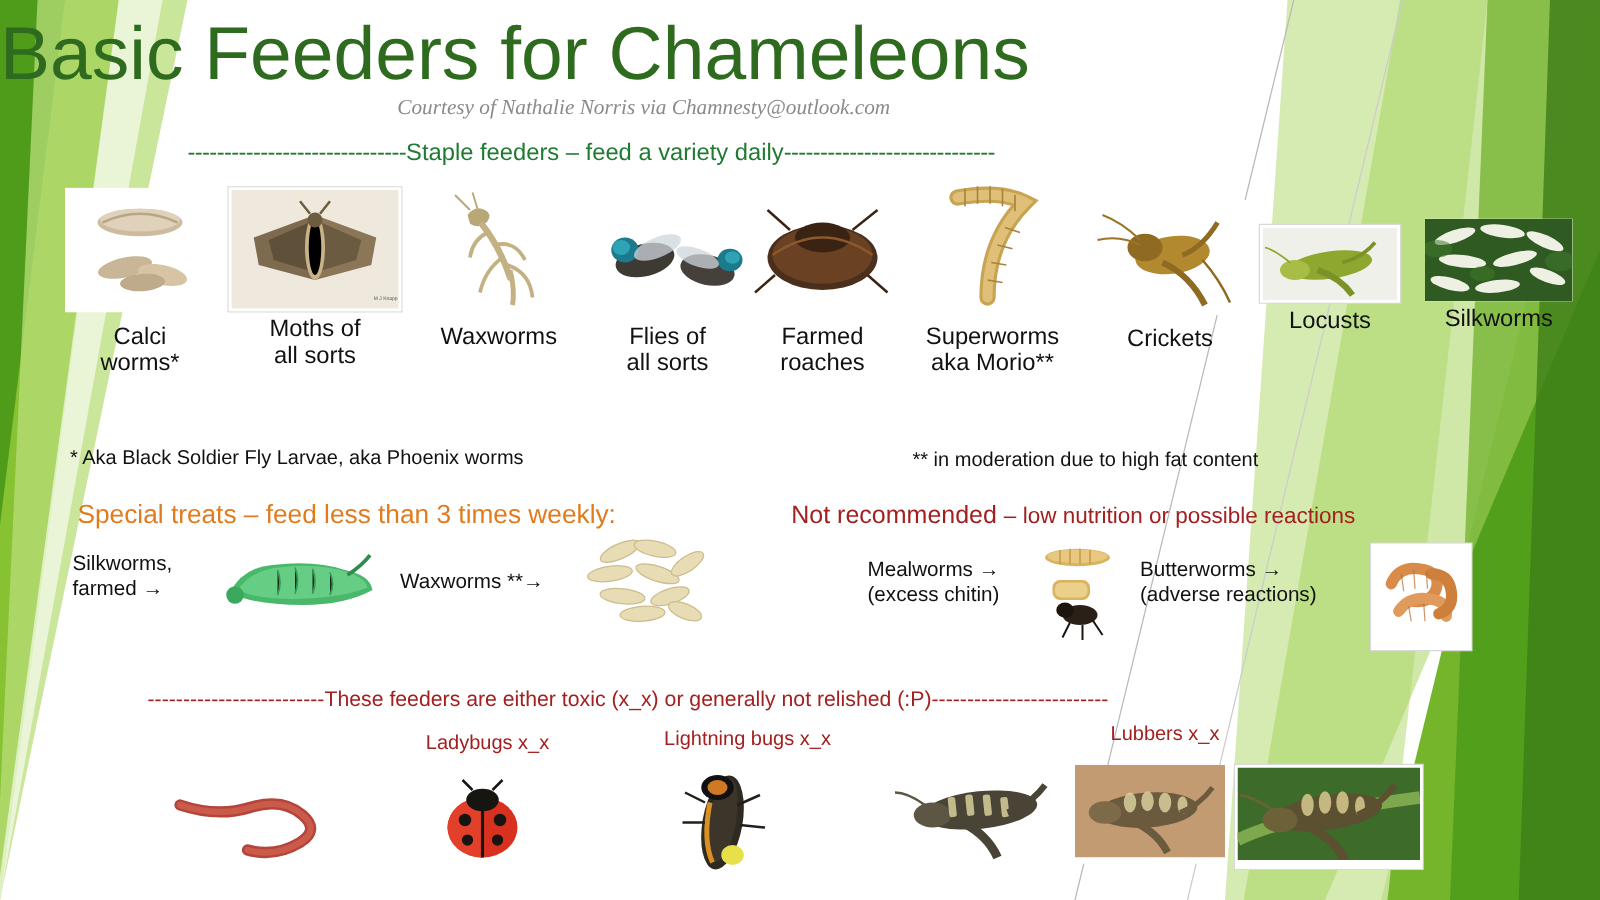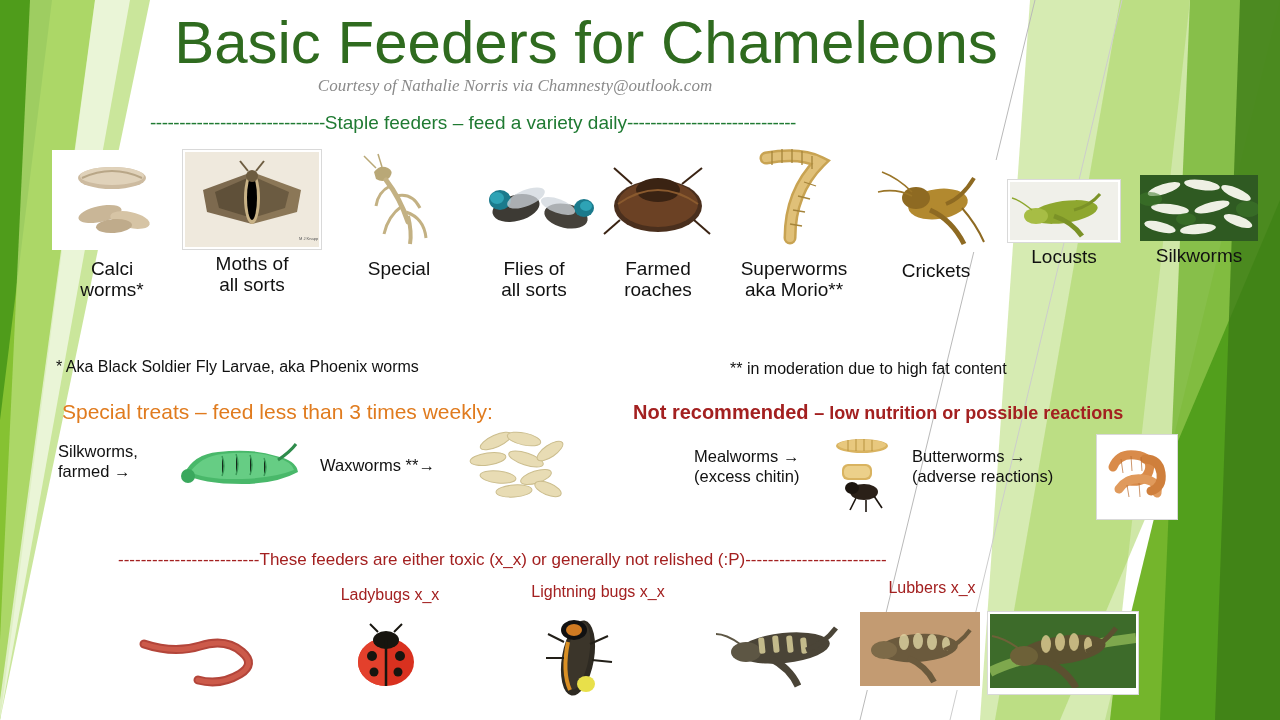--- a/index.html
+++ b/index.html
@@ -24,21 +24,21 @@
   
   .bg-layer { position: absolute; inset: 0; overflow: hidden; }
   .bg-svg { position: absolute; top: 0; left: 0; }
 
   
   .title {
     position: absolute;
     top: 8px;
     left: 0;
     width: 1172px;
-    text-align: center;
+    text-align: left;
     font-family: "Liberation Sans", sans-serif;
     font-size: 60px;
     font-weight: normal;
     color: #2f6b1f;
     letter-spacing: 0px;
     white-space: nowrap;
   }
   .subtitle {
     position: absolute;
     top: 76px;
@@ -102,21 +102,20 @@
     color: #e07b1e;
     white-space: nowrap;
   }
   .notrec-header {
     position: absolute;
     left: 633px;
     top: 401px;
     font-size: 20px;
     color: #a32020;
     white-space: nowrap;
-    font-weight: bold;
   }
   .notrec-header .sub { color: #a32020; font-size: 18px; }
 
   .lbl {
     position: absolute;
     font-size: 16.5px;
     color: #111111;
     line-height: 1.2;
   }
 
@@ -214,21 +213,21 @@
         <path d="M48 30 q14 18 22 42" stroke="#c3b183" stroke-width="5" fill="none" stroke-linecap="round"></path>
         <path d="M52 36 q-12 6 -14 20" stroke="#c3b183" stroke-width="3" fill="none"></path>
         <path d="M58 46 q16 -4 24 12" stroke="#c3b183" stroke-width="3" fill="none"></path>
         <path d="M64 56 q-14 10 -18 28" stroke="#c3b183" stroke-width="3" fill="none"></path>
         <path d="M68 62 q18 6 20 26" stroke="#c3b183" stroke-width="3" fill="none"></path>
         <path d="M70 66 q4 16 2 28" stroke="#c3b183" stroke-width="4" fill="none"></path>
         <line x1="38" y1="18" x2="26" y2="6" stroke="#b9a877" stroke-width="1.5"></line>
         <line x1="44" y1="17" x2="40" y2="4" stroke="#b9a877" stroke-width="1.5"></line>
       </svg>
     </div>
-    <div class="cap" style="white-space:pre-line;">Special</div>
+    <div class="cap" style="white-space:pre-line;">Waxworms</div>
   </div>
 
   <div class="feeder" style="left:470px; top:150px; width:128px;">
     <div class="img">
       <svg width="128" height="100" viewBox="0 0 128 100">
         <rect width="128" height="100" fill="#ffffff"></rect>
         <ellipse cx="46" cy="58" rx="24" ry="13" fill="#3d3a34" transform="rotate(-14 46 58)"></ellipse>
         <ellipse cx="30" cy="50" rx="11" ry="10" fill="#1b7a8c"></ellipse>
         <ellipse cx="27" cy="48" rx="7" ry="6" fill="#2ea3b5"></ellipse>
         <ellipse cx="56" cy="48" rx="20" ry="8" fill="#cfd6dc" opacity="0.75" transform="rotate(-22 56 48)"></ellipse>

